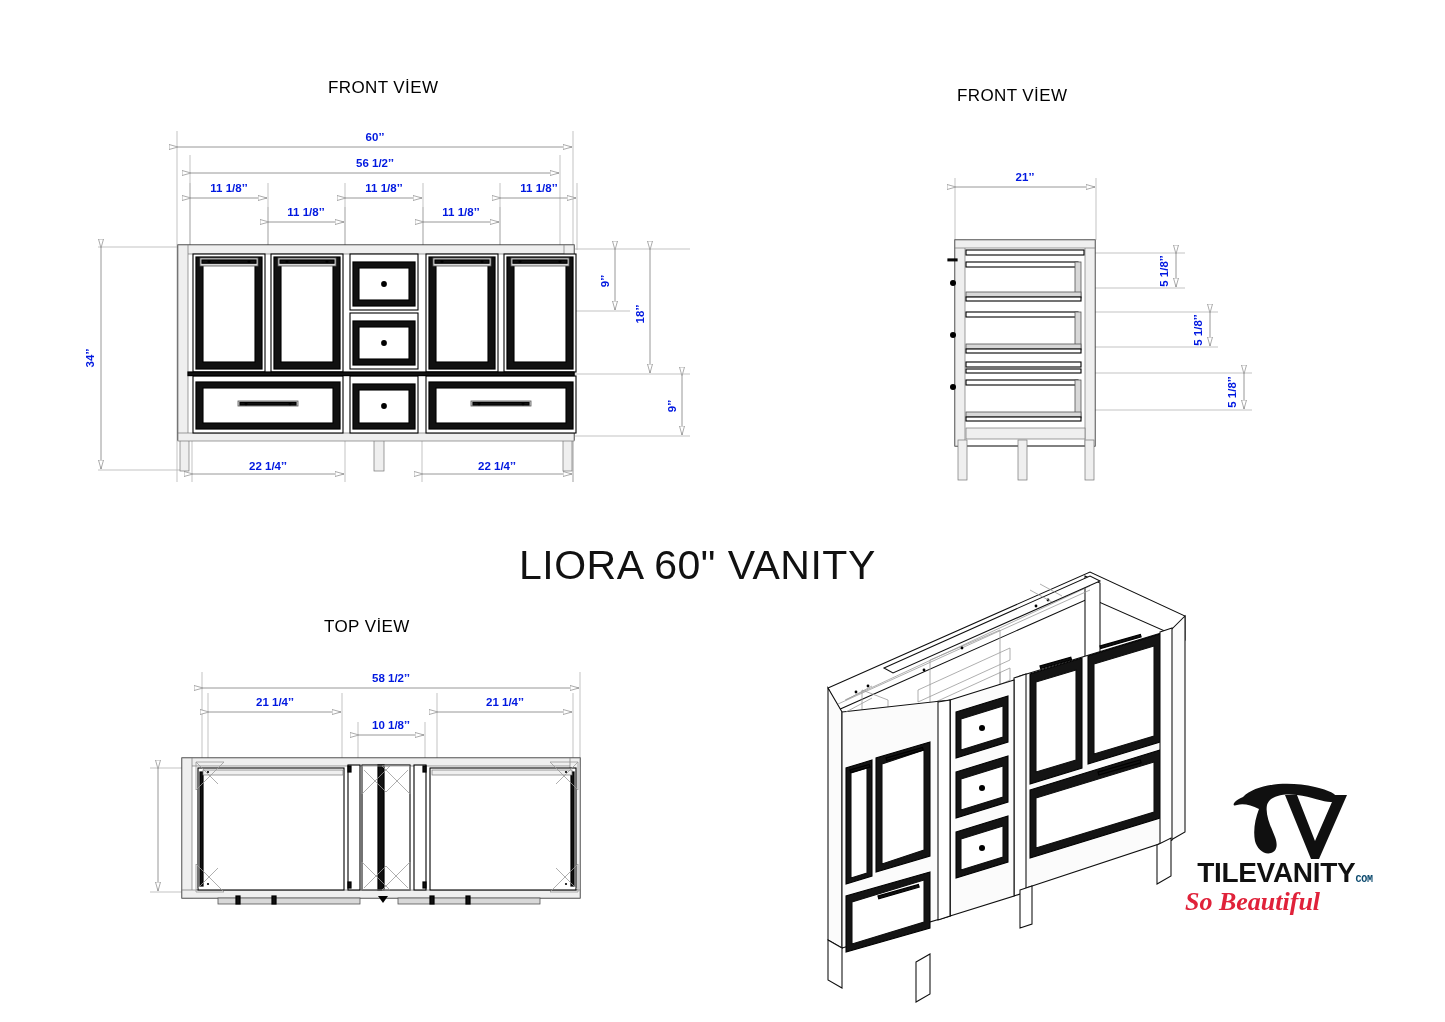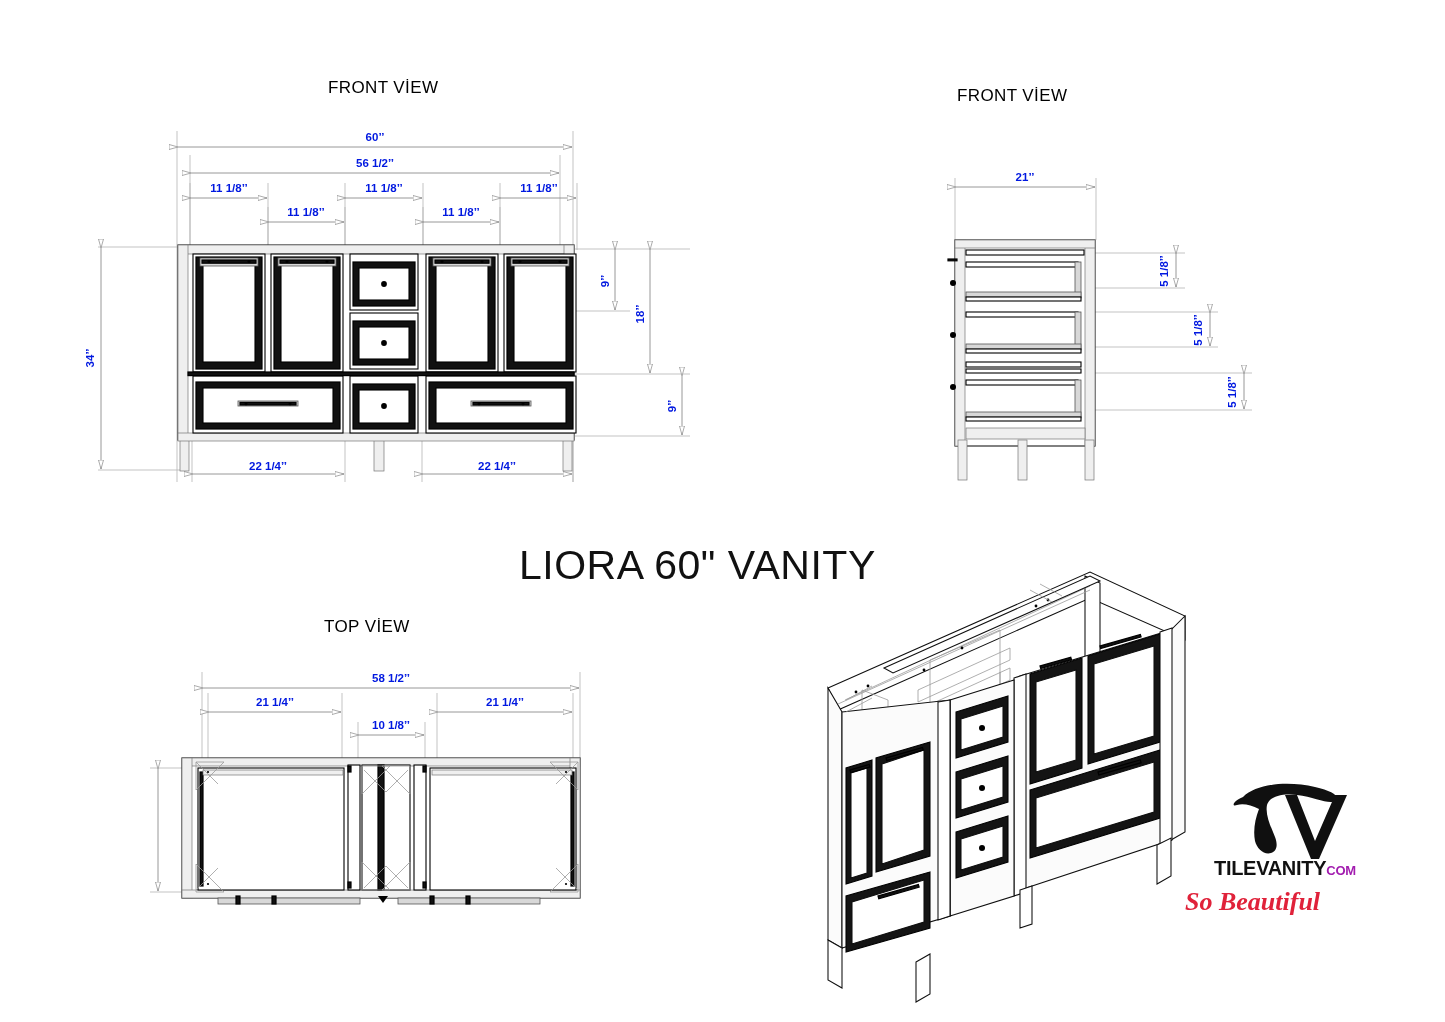--- a/index.html
+++ b/index.html
@@ -63,30 +63,30 @@
   #logo-wordmark {
     position: absolute;
     left: 0;
     top: 82px;
     width: 200px;
     text-align: center;
     white-space: nowrap;
   }
   #logo-word {
     font-family: "Liberation Sans", sans-serif;
-    font-size: 20px;
+    font-size: 28px;
     font-weight: 700;
     color: #111111;
     letter-spacing: -0.3px;
   }
   #logo-com {
-    font-family: Liberation Sans, sans-serif;
-    font-size: 13px;
+    font-family: Liberation Mono, monospace;
+    font-size: 10px;
     font-weight: 700;
-    color: #a21caf;
+    color: #0c4a6e;
     letter-spacing: -0.2px;
   }
   #logo-tagline {
     position: absolute;
     left: 0;
     top: 112px;
     width: 200px;
     text-align: left;
     font-family: "Liberation Serif", serif;
     font-style: italic;

